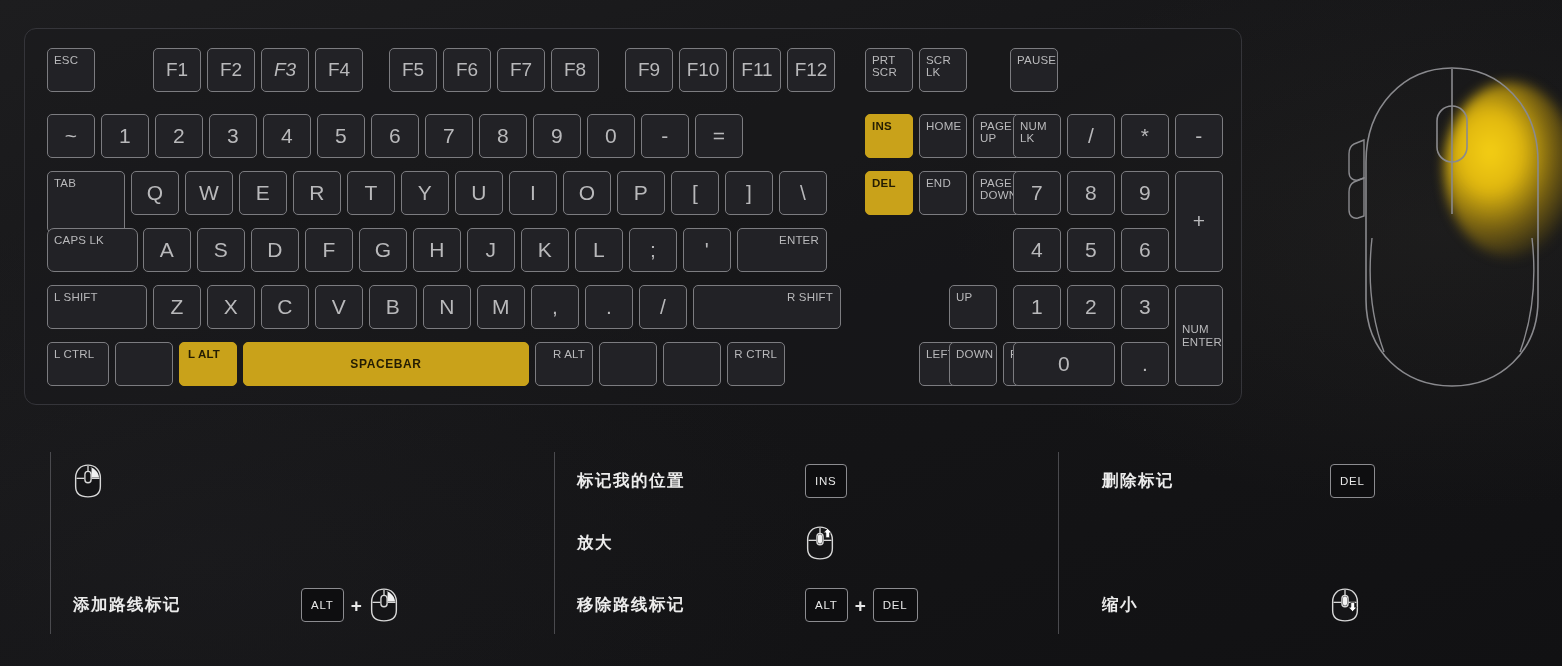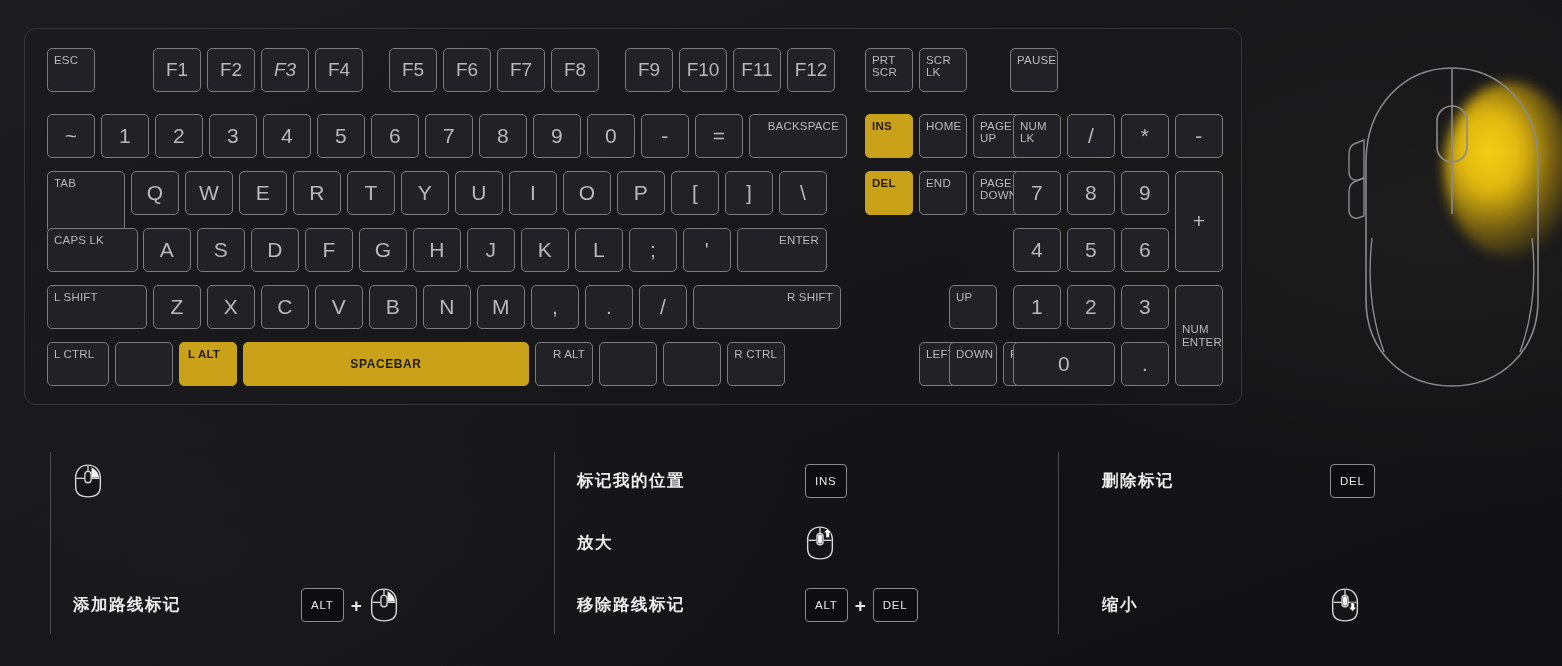--- a/index.html
+++ b/index.html
@@ -257,23 +257,20 @@
         </div>
         <div class="key c" style="left: 562px; top: 85px; width: 48px; height: 44px;">
           <span class="lbl">0</span>
         </div>
         <div class="key c" style="left: 616px; top: 85px; width: 48px; height: 44px;">
           <span class="lbl">-</span>
         </div>
         <div class="key c" style="left: 670px; top: 85px; width: 48px; height: 44px;">
           <span class="lbl">=</span>
         </div>
-        <div class="key tr" style="left: 724px; top: 85px; width: 98px; height: 44px;">
-          <span class="lbl">BACKSPACE</span>
-        </div>
         <div class="key tl" style="left: 22px; top: 142px; width: 78px; height: 62px; text-align: center;">
           <span class="lbl">TAB</span>
         </div>
         <div class="key c" style="left: 106px; top: 142px; width: 48px; height: 44px;">
           <span class="lbl">Q</span>
         </div>
         <div class="key c" style="left: 160px; top: 142px; width: 48px; height: 44px;">
           <span class="lbl">W</span>
         </div>
         <div class="key c" style="left: 214px; top: 142px; width: 48px; height: 44px;">
@@ -302,21 +299,21 @@
         </div>
         <div class="key c" style="left: 646px; top: 142px; width: 48px; height: 44px;">
           <span class="lbl">[</span>
         </div>
         <div class="key c" style="left: 700px; top: 142px; width: 48px; height: 44px;">
           <span class="lbl">]</span>
         </div>
         <div class="key c" style="left: 754px; top: 142px; width: 48px; height: 44px;">
           <span class="lbl">\</span>
         </div>
-        <div class="key tl" style="left: 22px; top: 199px; width: 91px; height: 44px;">
+        <div class="key tl" style="left: 22px; top: 199px; width: 91px; height: 44px; border-radius: 7px;">
           <span class="lbl">CAPS LK</span>
         </div>
         <div class="key c" style="left: 118px; top: 199px; width: 48px; height: 44px;">
           <span class="lbl">A</span>
         </div>
         <div class="key c" style="left: 172px; top: 199px; width: 48px; height: 44px;">
           <span class="lbl">S</span>
         </div>
         <div class="key c" style="left: 226px; top: 199px; width: 48px; height: 44px;">
           <span class="lbl">D</span>

